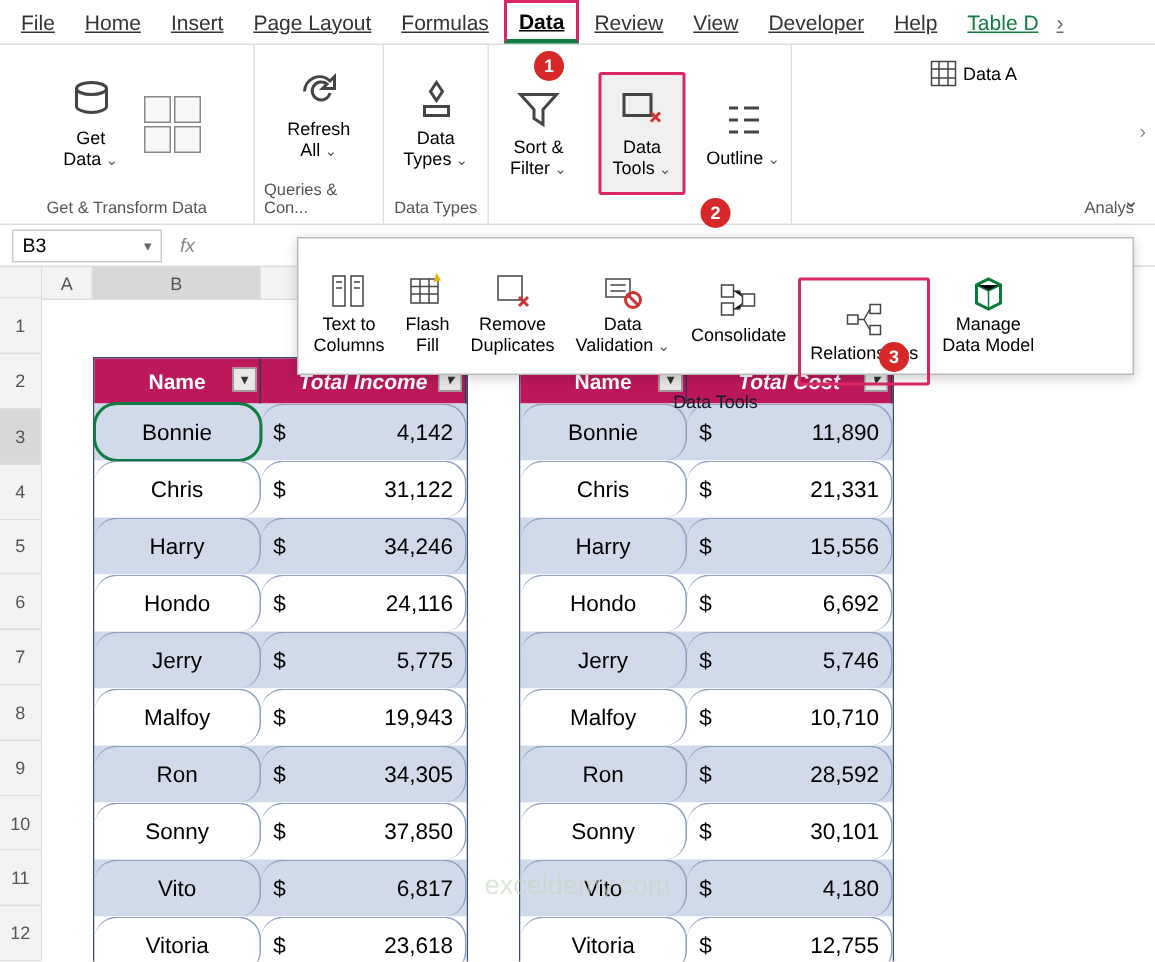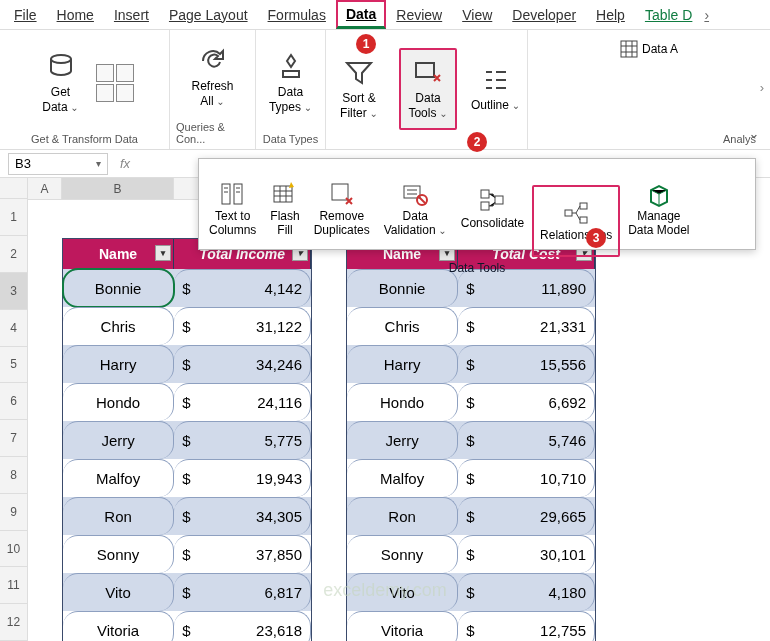--- a/index.html
+++ b/index.html
@@ -439,21 +439,21 @@
             <div class="td name">Malfoy</div>
             <div class="td val">
               <span>$</span>
               <span>10,710</span>
             </div>
           </div>
           <div class="tr">
             <div class="td name">Ron</div>
             <div class="td val">
               <span>$</span>
-              <span>29,665</span>
+              <span>28,592</span>
             </div>
           </div>
           <div class="tr">
             <div class="td name">Sonny</div>
             <div class="td val">
               <span>$</span>
               <span>30,101</span>
             </div>
           </div>
           <div class="tr">

